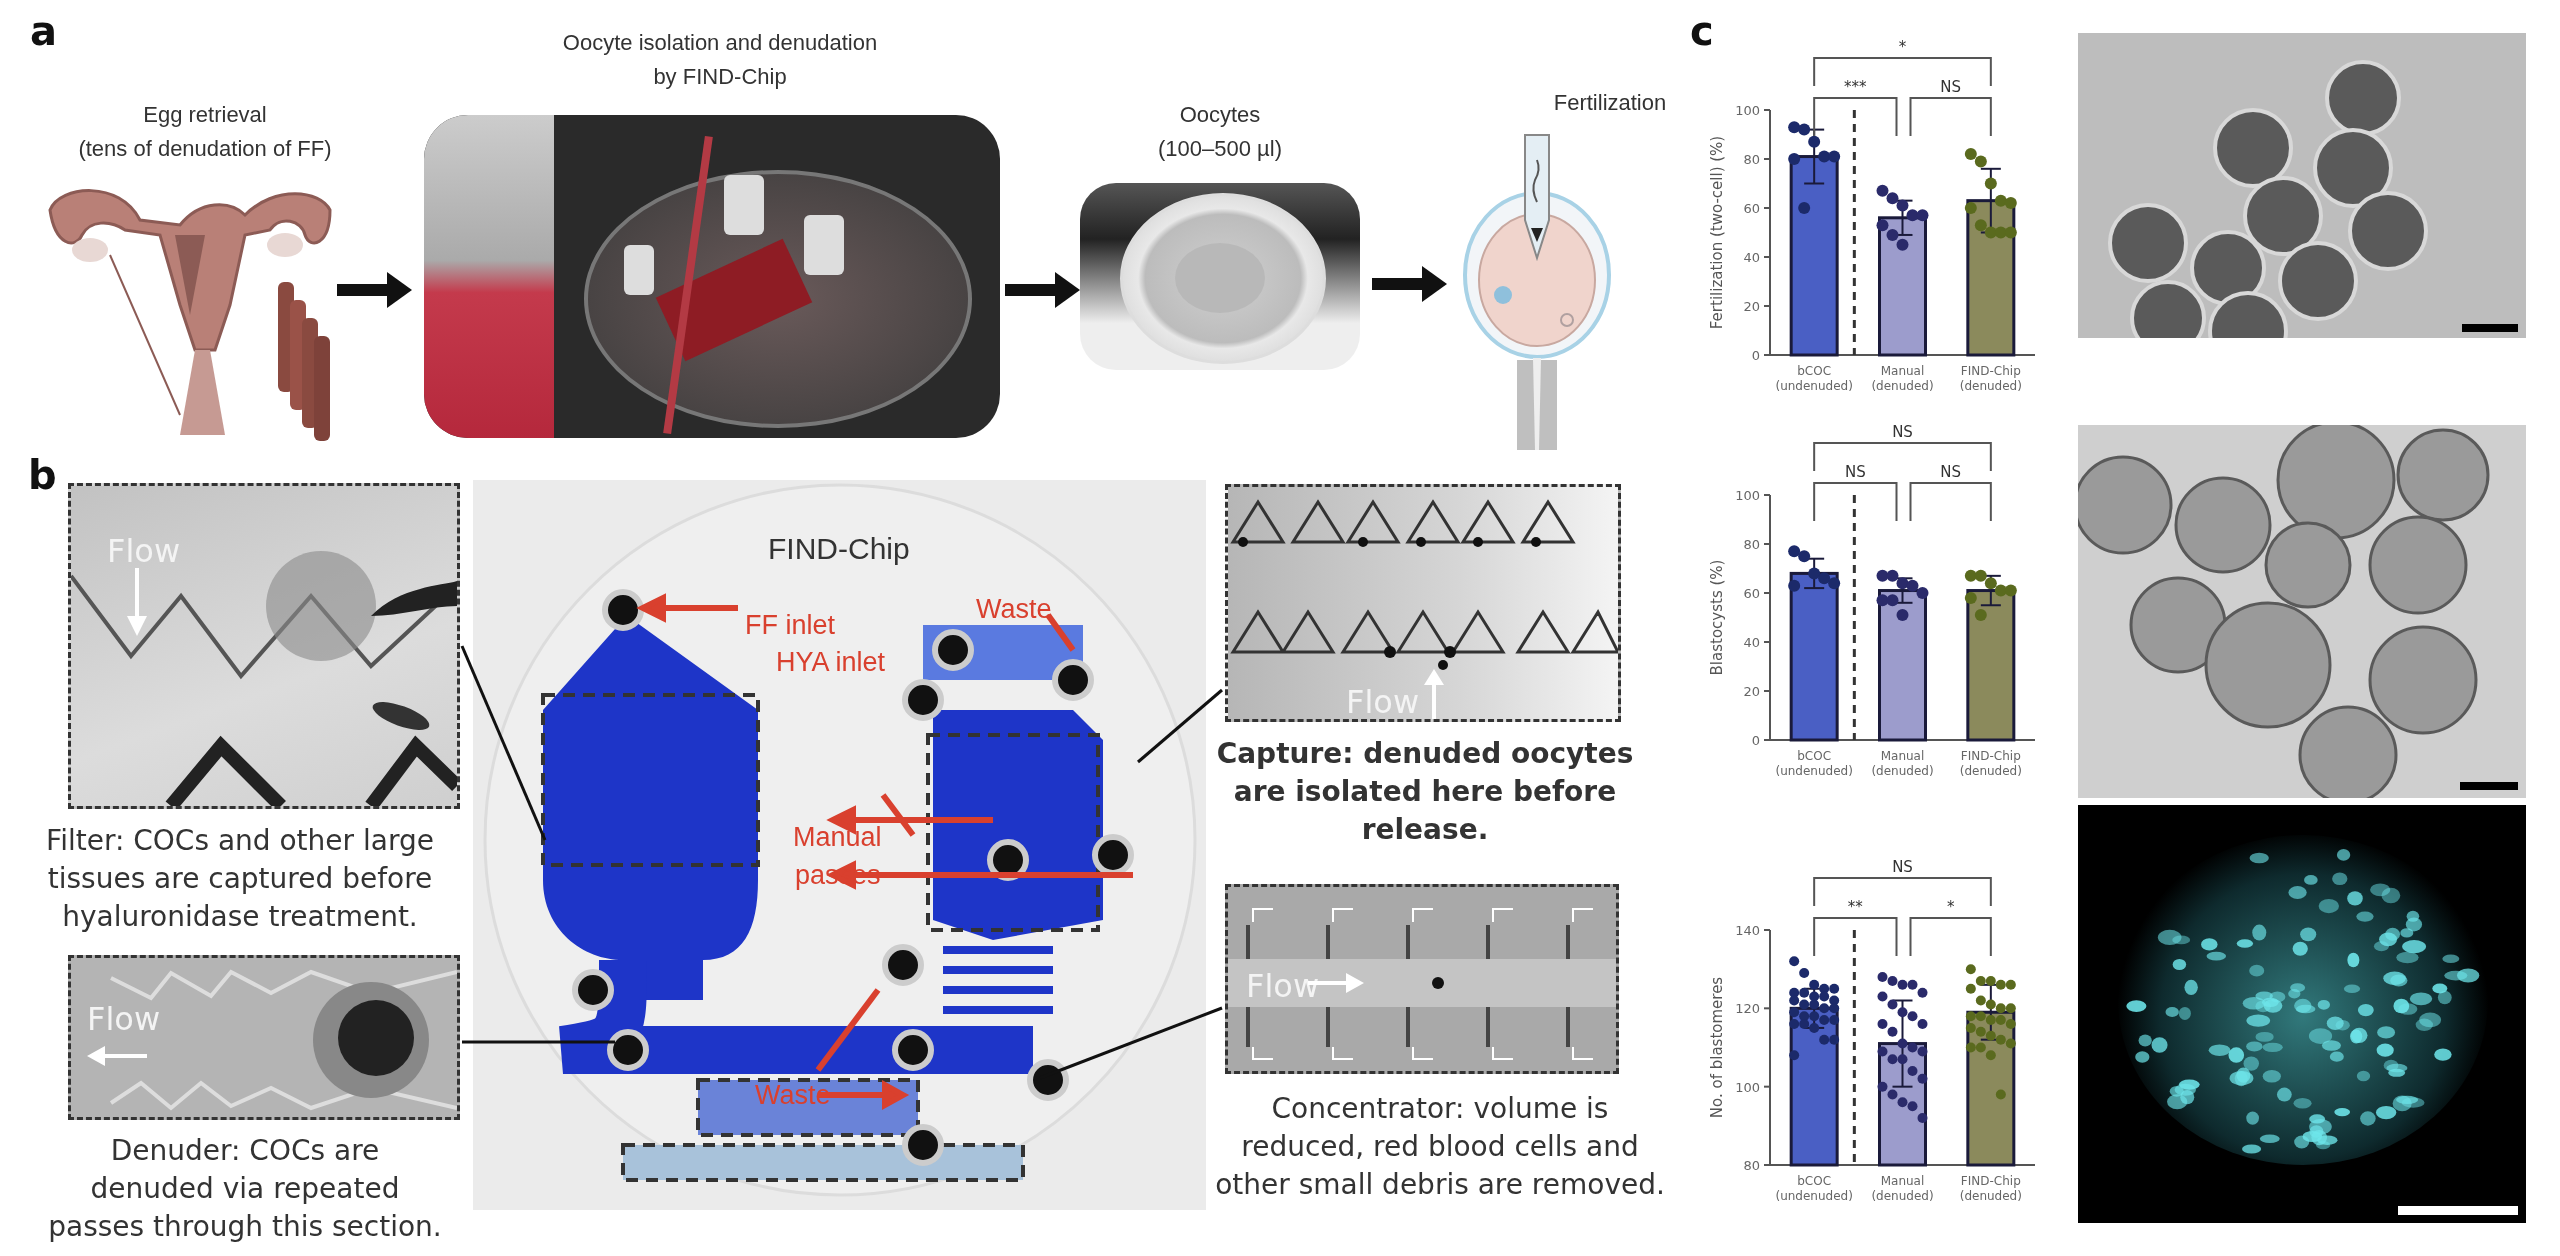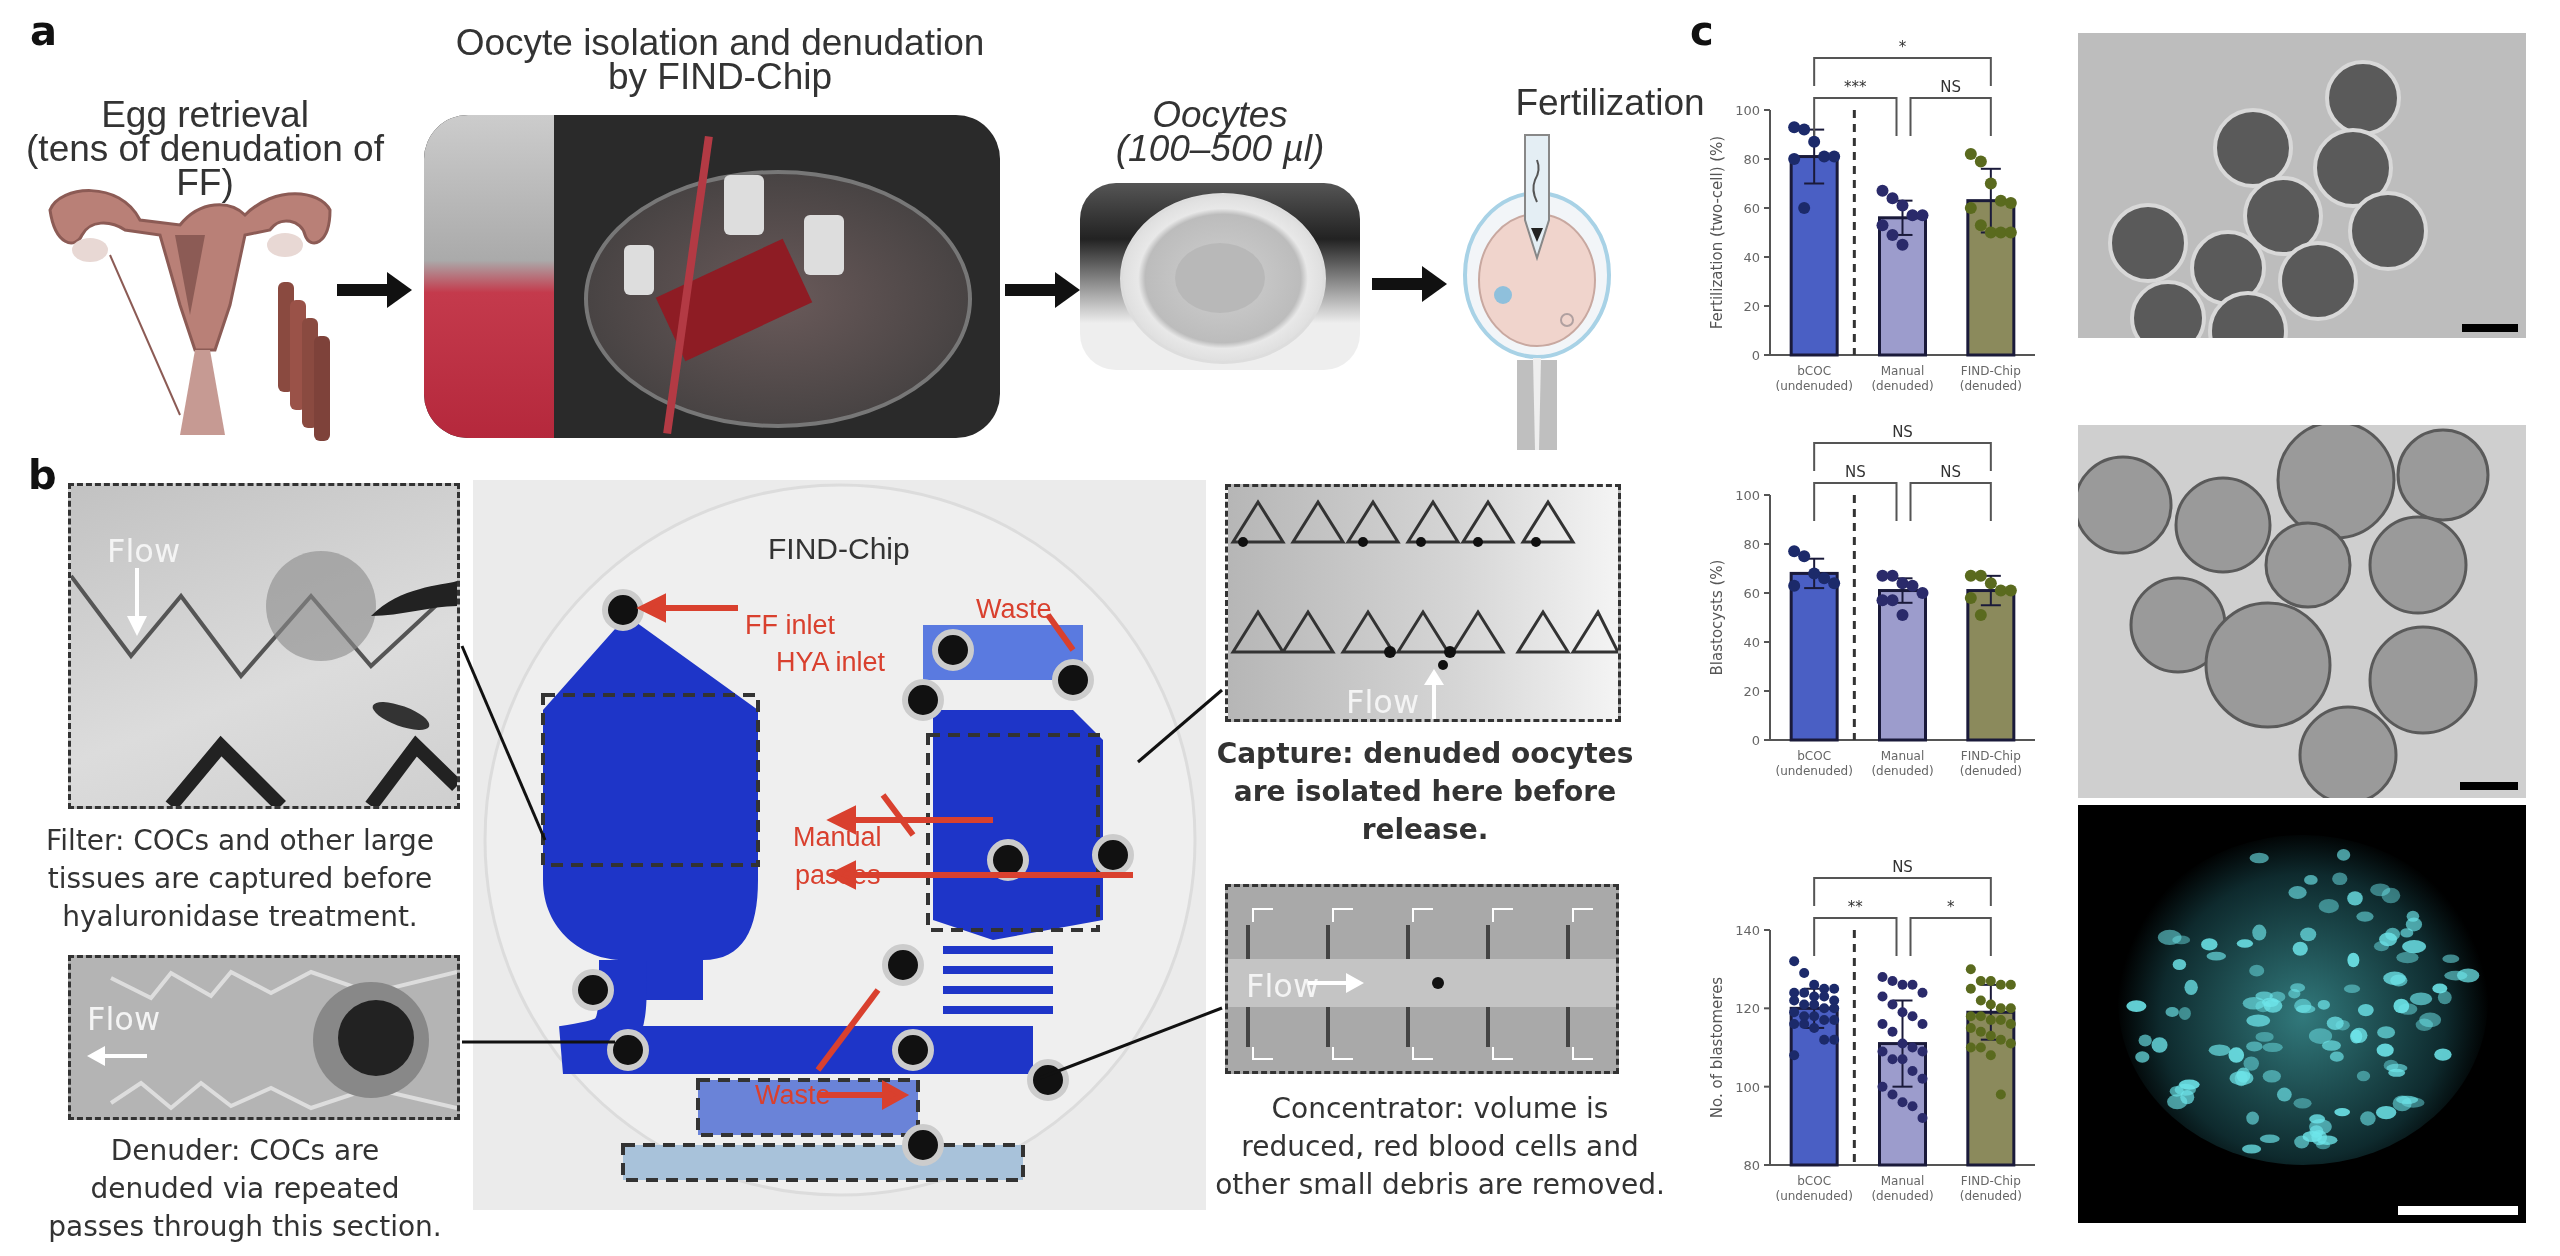--- a/index.html
+++ b/index.html
@@ -1,36 +1,36 @@
 <!DOCTYPE html>
 <html><head>
 <meta charset="utf-8">
 <style>
   html,body{margin:0;padding:0;background:#fff;}
   body{width:2560px;height:1256px;position:relative;overflow:hidden;font-family:"Liberation Sans",sans-serif;color:#333;}
   .abs{position:absolute;}
   .panel-letter{font-family:"DejaVu Sans",sans-serif;font-weight:bold;font-size:40px;color:#111;}
-  .ttl{font-family:"Liberation Sans",sans-serif;font-size:37px;color:#333;text-align:center;line-height:34px;white-space:pre-line;}
+  .ttl{font-family:"Liberation Sans",sans-serif;font-size:22px;color:#333;text-align:center;line-height:34px;white-space:pre-line;}
   .cap{font-family:"DejaVu Sans",sans-serif;font-size:28px;color:#333;text-align:center;line-height:38px;white-space:pre-line;}
   .photo{border-radius:44px;overflow:hidden;}
   .dash{border:3px dashed #333;box-sizing:border-box;}
   .flow{color:#f4f4f4;font-family:"DejaVu Sans",sans-serif;font-size:32px;}
   .red{color:#d9402e;font-family:"Liberation Sans",sans-serif;font-size:27px;line-height:34px;}
   svg text{font-family:"DejaVu Sans",sans-serif;}
 </style>
 </head>
 <body>
 
 <div class="abs panel-letter" style="left:30px;top:8px;">a</div>
 
 <div class="abs ttl" style="left:20px;top:98px;width:370px;">Egg retrieval
 (tens of denudation of FF)</div>
 <div class="abs ttl" style="left:430px;top:26px;width:580px;">Oocyte isolation and denudation
 by FIND-Chip</div>
-<div class="abs ttl" style="left:1075px;top:98px;width:290px;font-style:italic;">Oocytes
+<div class="abs ttl" style="left:1075px;top:98px;width:290px;">Oocytes
 (100–500 µl)</div>
 <div class="abs ttl" style="left:1480px;top:86px;width:260px;">Fertilization</div>
 
 <svg class="abs" style="left:30px;top:175px;" width="320" height="275">
   <path d="M20,35 C30,10 90,5 110,45 L150,50 C170,25 200,25 215,40 C245,10 290,15 300,35 C300,70 280,75 275,60 C272,45 250,40 240,55 L215,60 L200,130 L185,175 L175,175 L165,175 L150,130 L130,60 L95,55 C80,45 60,45 52,60 C45,75 25,70 20,35 Z" fill="#b98077" stroke="#8c5b55" stroke-width="3"></path>
   <path d="M145,60 L160,140 L175,60 Z" fill="#8c5b55"></path>
   <path d="M165,175 L180,175 L195,260 L150,260 Z" fill="#c69a93"></path>
   <line x1="80" y1="80" x2="150" y2="240" stroke="#8c5b55" stroke-width="2"></line>
   <ellipse cx="60" cy="75" rx="18" ry="12" fill="#e8d8d4"></ellipse>
   <ellipse cx="255" cy="70" rx="18" ry="12" fill="#e8d8d4"></ellipse>

